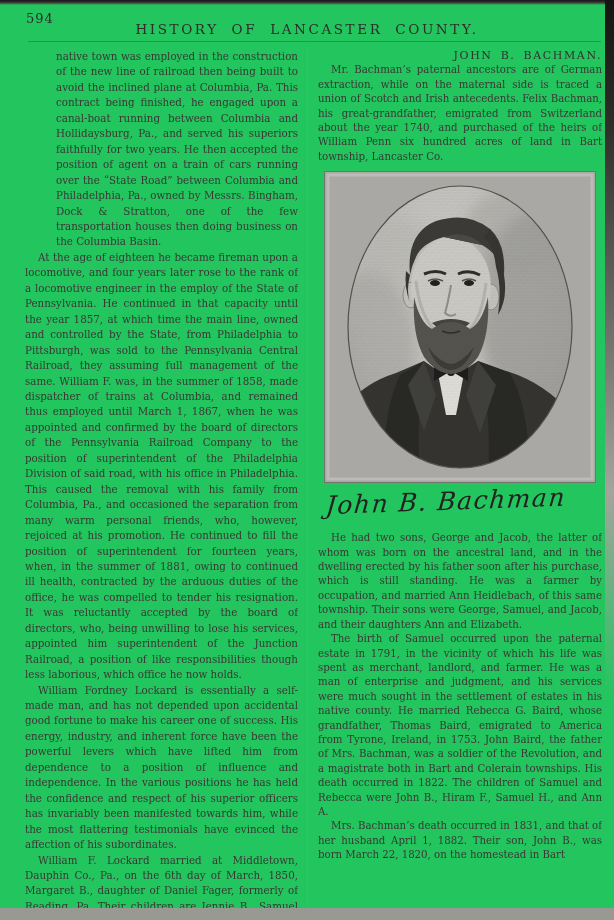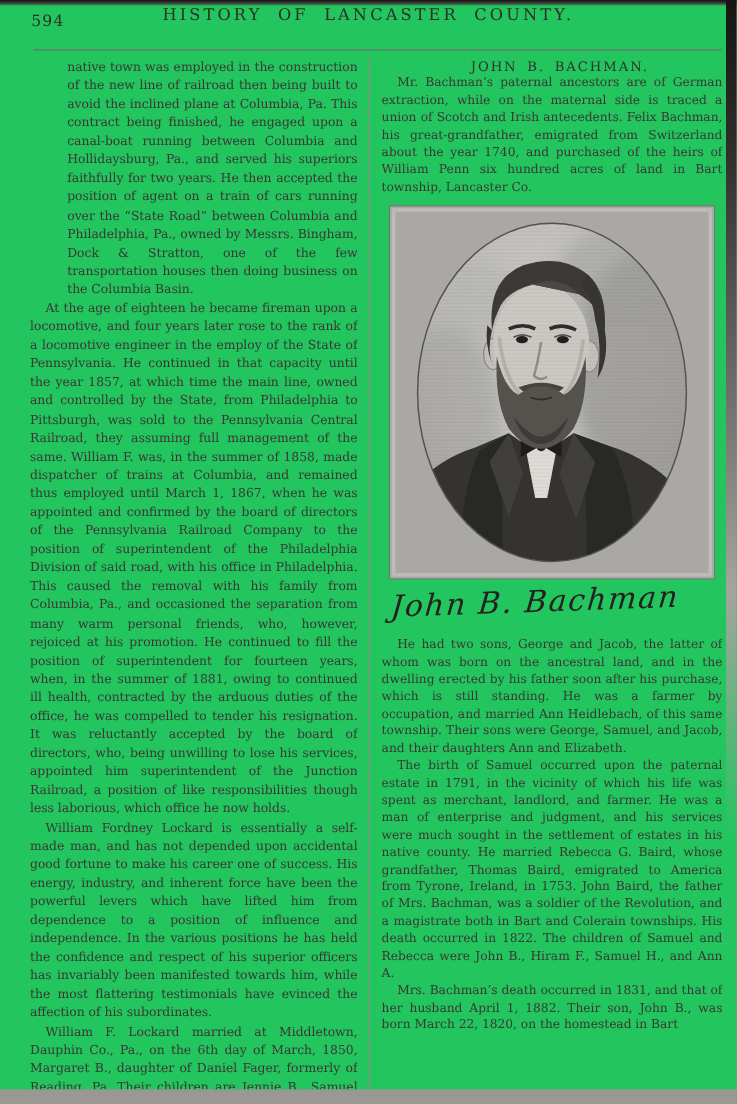--- a/index.html
+++ b/index.html
@@ -11,31 +11,31 @@
     font-family:"DejaVu Serif", serif;
     color:#3a3834;
   }
   
   .edge-top{position:absolute;top:0;left:0;width:614px;height:5px;
     background:linear-gradient(to bottom,#141414 0%,#3e3d3a 55%,rgba(80,79,76,0) 100%);}
   .edge-right{position:absolute;top:0;right:0;width:9px;height:700px;
     background:linear-gradient(to bottom,#151514 0%,#2f2e2b 18%,#6b6a66 45%,#a5a39e 70%,rgba(190,188,182,0) 100%);}
   
   .page-number{position:absolute;left:26px;top:11px;font-size:13px;letter-spacing:1px;color:#2e2d2a;}
-  .header-title{position:absolute;left:0;top:5px;width:614px;text-align:center;
+  .header-title{position:absolute;left:0;top:21px;width:614px;text-align:center;
     font-size:13.5px;letter-spacing:2.6px;color:#2e2d2a;word-spacing:6px;}
   .header-rule{position:absolute;left:28px;top:41px;width:573px;height:1px;background:#6e6d69;}
   
   .col-divider{position:absolute;left:307px;top:47px;width:1px;height:860px;background:#8f8e8a;}
   .col{position:absolute;top:49px;overflow:hidden;text-align:justify;}
   .col-left{left:25px;width:273px;height:862px;font-size:10.3px;line-height:15.45px;}
   .col-right{left:318px;width:284px;height:871px;font-size:10.2px;line-height:14.4px;}
   .col p{margin:0;text-indent:13px;}
   .col p.noindent{text-indent:0;margin-left:31px;}
-  .section-heading{text-align:center;font-size:11px;letter-spacing:1.6px;word-spacing:3px;
+  .section-heading{text-align:right;font-size:11px;letter-spacing:1.6px;word-spacing:3px;
     color:#33322f;margin:0 0 4px 0;text-indent:0;}
   
   .portrait-wrap{width:272px;height:312px;margin:7px 0 3px 6px;}
   .portrait-wrap svg{display:block;}
   
   .signature{
     font-family:"DejaVu Serif", serif;font-style:italic;
     font-size:25px;color:#232220;white-space:nowrap;
     transform:rotate(-2deg) skewX(-7deg);
     transform-origin:left center;

